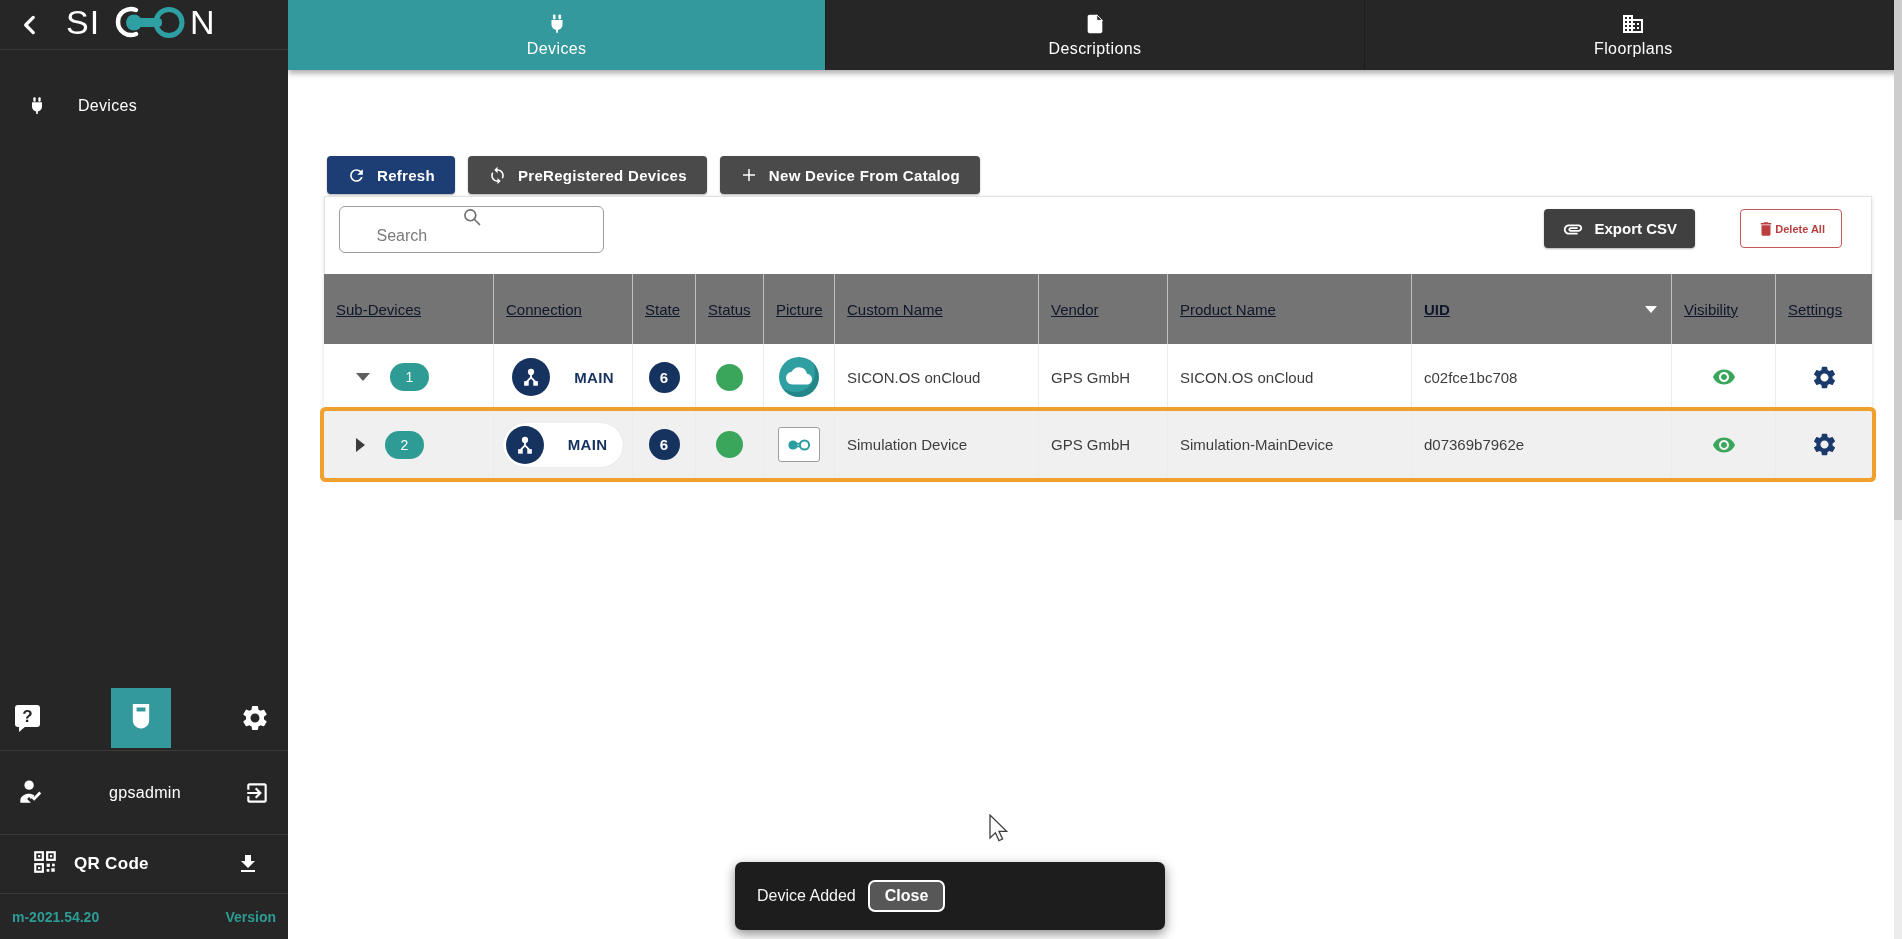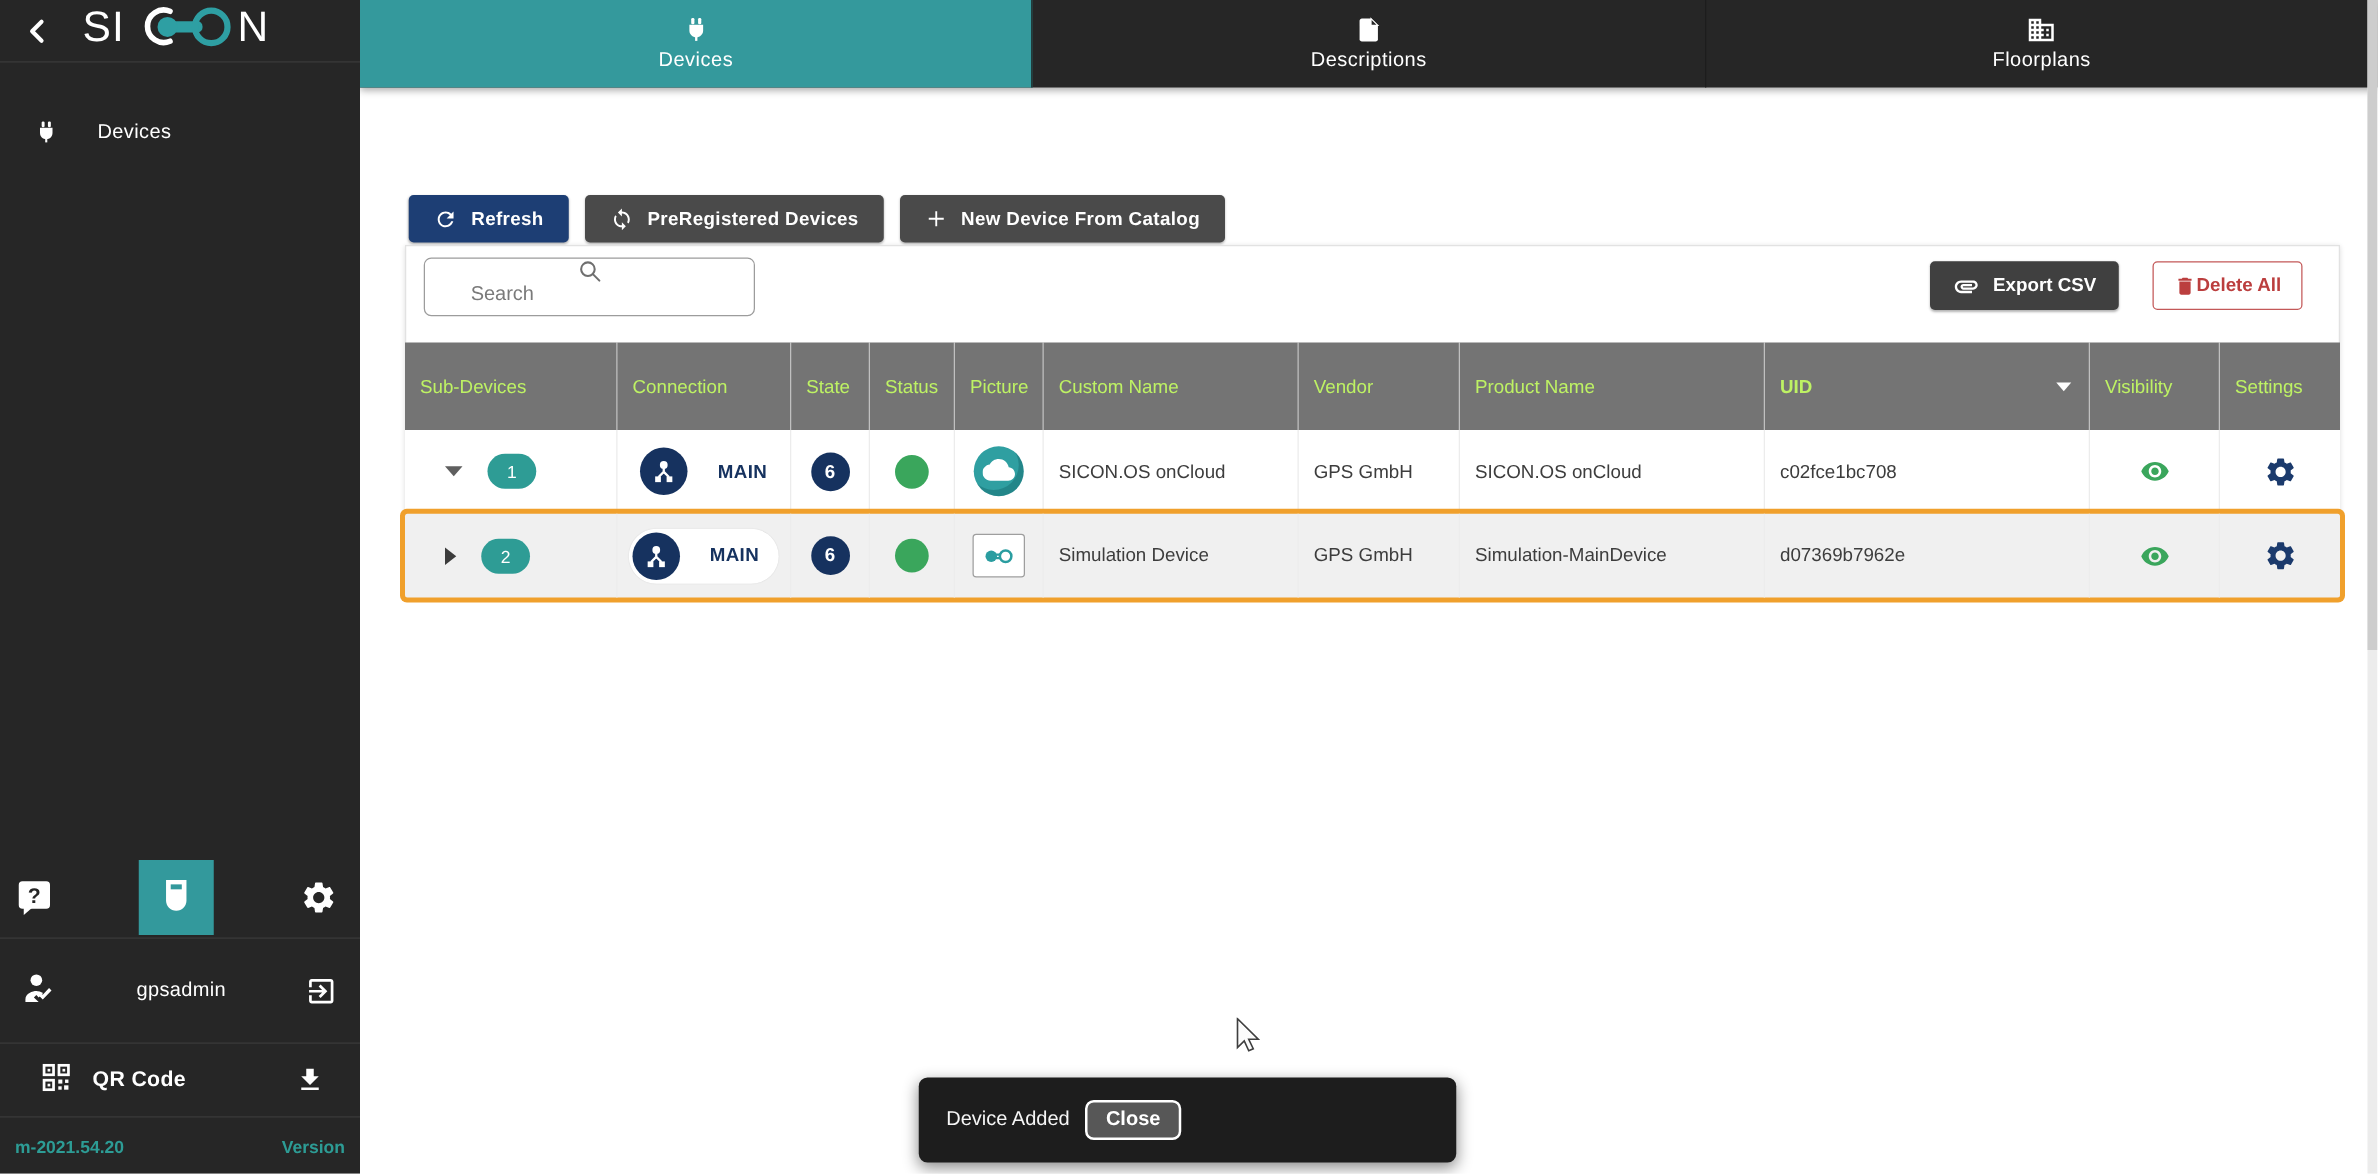--- a/index.html
+++ b/index.html
@@ -38,26 +38,26 @@
   .tbtn { height:38px; border:none; border-radius:4px; color:#fff; font-size:15px; font-weight:bold; letter-spacing:.3px; display:flex; align-items:center; gap:11px; padding:0 20px; cursor:pointer; box-shadow:0 1px 2px rgba(0,0,0,.3); font-family:"Liberation Sans",sans-serif;margin-top:44px; }
   .tbtn.navy { background:#1d3e74; }
   .tbtn.gray { background:#4a4a4a; }
 
   
   .card { position:absolute; left:324px; top:196px; width:1548px; height:281px; background:#fff; border:1px solid #e2e2e2; box-shadow:0 1px 4px rgba(0,0,0,.14); z-index:1; }
   .search-wrap { position:absolute; left:14px; top:9px; width:265px; height:47px; border:1px solid #9c9c9c; border-radius:6px; display:flex; align-items:center; padding:0 12px; background:#fff;flex-direction:column; }
   .search-wrap input { border:none; outline:none; font-size:16px; color:#3c3c3c; margin-left:10px; width:200px; font-family:"Liberation Sans",sans-serif; background:transparent; }
   .search-wrap input::placeholder { color:#7a7a7a; }
   .export-btn { position:absolute; top:12px; right:176px; height:39px; background:#404040; color:#fff; border:none; border-radius:4px; font-size:15px; font-weight:bold; display:flex; align-items:center; gap:10px; padding:0 18px; cursor:pointer; box-shadow:0 1px 2px rgba(0,0,0,.3); font-family:"Liberation Sans",sans-serif; }
-  .delete-btn { position:absolute; top:12px; right:29px; height:39px; background:#fff; color:#bb3e3e; border:1px solid #c35858; border-radius:4px; font-size:15px; font-weight:bold; display:flex; align-items:center; gap:0; padding:0 16px; cursor:pointer; font-family:"Liberation Sans",sans-serif; }
+  .delete-btn { position:absolute; top:12px; right:29px; height:39px; background:#fff; color:#bb3e3e; border:1px solid #c35858; border-radius:4px; font-size:11px; font-weight:bold; display:flex; align-items:center; gap:0; padding:0 16px; cursor:pointer; font-family:"Liberation Sans",sans-serif; }
 
   .table { position:absolute; left:-1px; top:77px; width:1548px; }
   .trow { display:grid; grid-template-columns:170px 139px 63px 68px 71px 204px 129px 244px 260px 104px 96px; }
   .thead { background:#747474; height:70px; }
-  .thead .cell { color:#bef264; font-size:15px; border-right:1px solid rgba(255,255,255,.55); padding-left:12px; display:flex; align-items:center; position:relative; }
+  .thead .cell { color:#0f172a; font-size:15px; border-right:1px solid rgba(255,255,255,.55); padding-left:12px; display:flex; align-items:center; position:relative;text-decoration:underline; }
   .thead .cell:last-child { border-right:none; }
   .thead .cell.sorted { font-weight:bold; }
   .sort-caret { position:absolute; right:14px; top:50%; margin-top:-3px; width:0; height:0; border-left:6px solid transparent; border-right:6px solid transparent; border-top:7px solid #fff; }
   .tbody-row { height:67px; background:#fff; border-bottom:1px solid #e3e3e3; }
   .tbody-row .cell { display:flex; align-items:center; border-right:1px solid #ececec; padding-left:12px; font-size:15px; color:#3d3d3d; overflow:hidden; }
   .tbody-row .cell:last-child { border-right:none; }
   .tbody-row .cell.center { justify-content:center; padding-left:0; }
   .row-highlight { background:#f0f0f0; position:relative; z-index:2; box-shadow:0 0 0 4px #f0a02c; border-bottom:none; border-radius:2px; }
   .caret-down { width:0; height:0; border-left:7px solid transparent; border-right:7px solid transparent; border-top:8px solid #5f5f5f; cursor:pointer; }
   .caret-right { width:0; height:0; border-top:7px solid transparent; border-bottom:7px solid transparent; border-left:9px solid #3c3c3c; cursor:pointer; }

